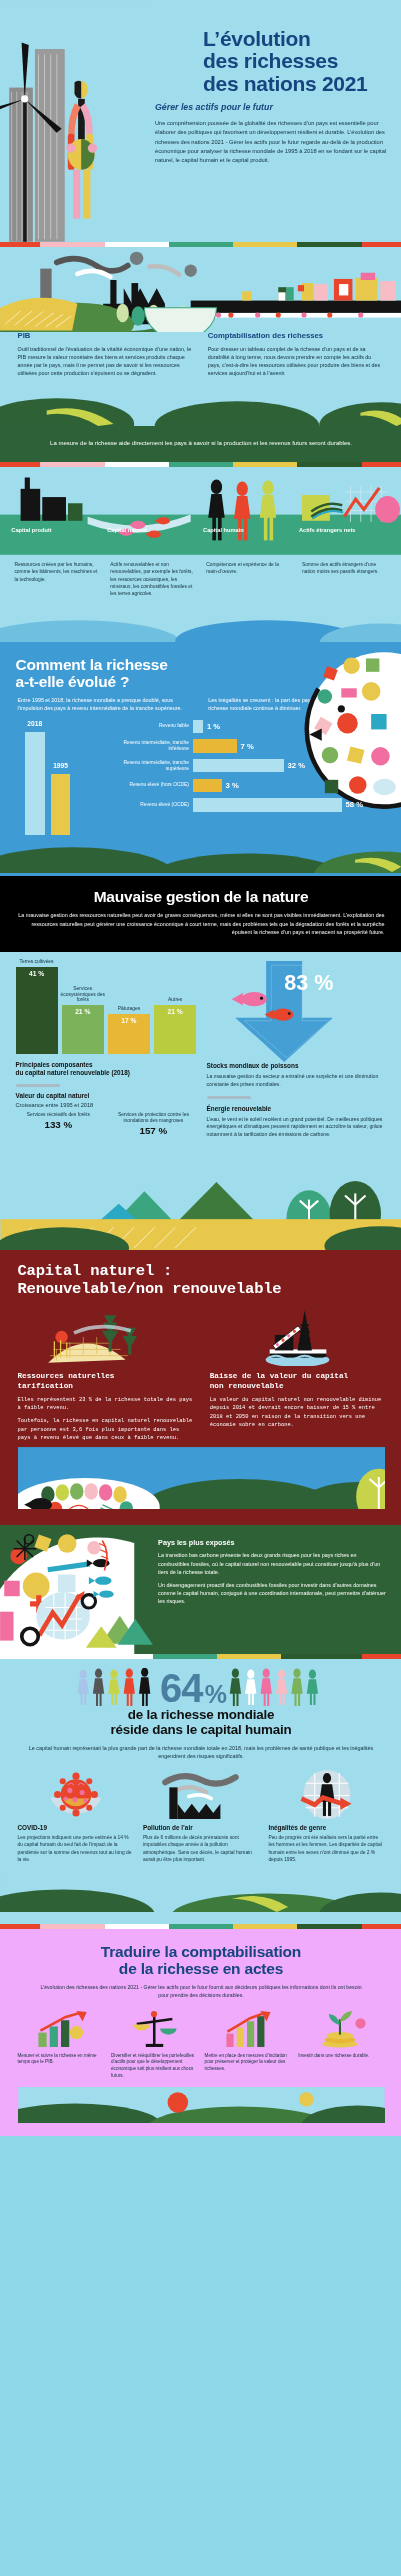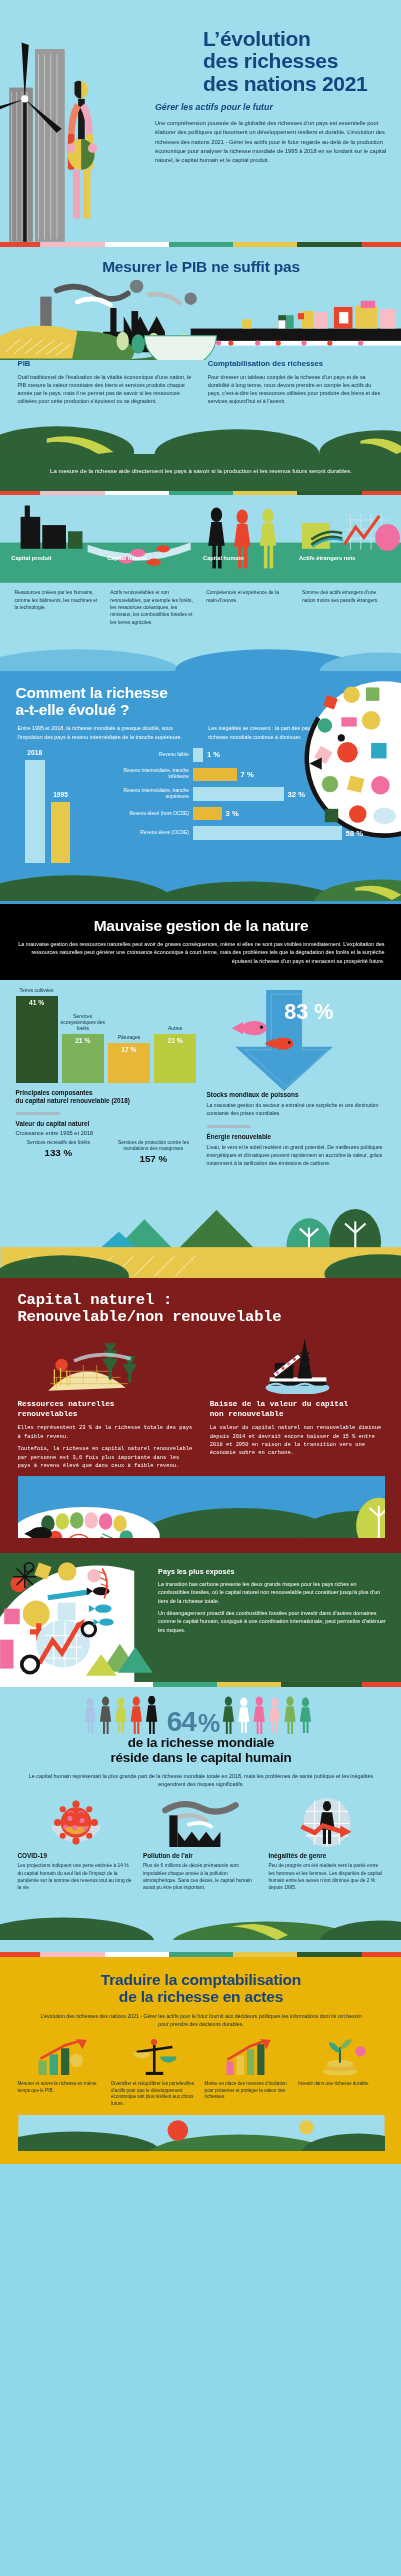--- a/index.html
+++ b/index.html
@@ -111,32 +111,32 @@
   
   #s6 { background: #2f6136; display: flex; }
   #s6 .art { width: 155px; position: relative; background: #2f6136; overflow: hidden; }
   #s6 .copy { flex: 1; padding: 13.4px 13.4px 12.4px 3.1px; }
   #s6 h3 { color: #fff; font-size: 7.2px; }
   #s6 p { color: #fff; font-size: 5.4px; line-height: 1.55; margin-top: 4.1px; }
 
   
   #s7 { background: #9fdcec; padding-bottom: 12.4px; }
   .bigstat { display: flex; align-items: flex-end; justify-content: center; padding-top: 9.3px; gap: 2.1px; }
-  .bigstat .num { font-size: 28px; font-weight: bold; color: #4a7fa0; line-height: .9; letter-spacing: -1px; }
+  .bigstat .num { font-size: 40px; font-weight: bold; color: #4a7fa0; line-height: .9; letter-spacing: -1px; }
   .peoplestrip { display: flex; align-items: flex-end; gap: 1.5px; }
   #s7 h2 { text-align: center; color: #101010; margin-top: 2.1px; padding: 0 15.5px; font-size: 13.4px; }
   #s7 .sub { text-align: center; font-size: 5.4px; line-height: 1.55; color: #14313f; padding: 6.2px 20.6px 0; }
   .threecol { display: flex; gap: 9.3px; padding: 9.3px 17.5px 0; }
   .threecol > div { flex: 1; }
   .tcicon { height: 49px; display: flex; align-items: flex-end; justify-content: center; }
   .tch { font-size: 6.4px; font-weight: bold; color: #111; margin-top: 5.2px; }
   .tct { font-size: 4.9px; line-height: 1.5; color: #14313f; margin-top: 3.1px; }
 
   
-  #s8 { background: #eab308; padding: 3.1px 17.5px 13.4px; }
+  #s8 { background: #f0abfc; padding: 3.1px 17.5px 13.4px; }
   #s8 h2 { text-align: center; color: #17457f; }
   #s8 .sub { text-align: center; font-size: 5.2px; line-height: 1.55; color: #14313f; padding: 6.2px 18.5px 0; }
   .fourcol { display: flex; gap: 7.2px; padding-top: 10.3px; }
   .fourcol > div { flex: 1; }
   .fcicon { height: 38px; display: flex; align-items: flex-end; justify-content: center; }
   .fct { font-size: 4.6px; line-height: 1.45; color: #14313f; margin-top: 5.2px; }
 
   svg { display: block; }
 </style>
 </head>
@@ -202,21 +202,20 @@
     <i style="background:#e8452c;width:10%"></i>
       <i style="background:#f8bdc4;width:16%"></i>
     <i style="background:#ffffff;width:16%"></i>
       <i style="background:#3aa57f;width:16%"></i>
     <i style="background:#e8c84a;width:16%"></i>
       <i style="background:#2a5a2e;width:16%"></i>
     <i style="background:#e8452c;width:10%"></i>
   </div>
 
   <section class="sec" id="s1">
-    <h2 class="sect navy center">Mesurer le PIB ne suffit pas</h2>
 
     <div class="scene" style="height:85px">
       <svg width="402" height="85" viewBox="0 0 780 165">
         <rect width="780" height="165" fill="#9fdcec"></rect>
 
         <path d="M110 30 q40,-18 80,8 q30,18 58,-2" stroke="#555" stroke-width="11" fill="none" stroke-linecap="round"></path>
         <path d="M150 52 q34,-14 64,6" stroke="#fff" stroke-width="9" fill="none" stroke-linecap="round"></path>
         <path d="M290 38 q34,-4 58,16" stroke="#bdbdbd" stroke-width="9" fill="none" stroke-linecap="round"></path>
         <circle cx="265" cy="22" r="13" fill="#6b6b6b" opacity=".85"></circle>
         <circle cx="370" cy="46" r="12" fill="#6b6b6b" opacity=".85"></circle>
@@ -633,21 +632,21 @@
             <g stroke="#e8c84a" stroke-width="2.4">
               <path d="M22,100 l0,-32"></path>
                 <path d="M34,100 l0,-34"></path>
                 <path d="M46,100 l0,-30"></path>
             </g>
             <path d="M60,52 q50,-22 110,-4" stroke="#cfe9f2" stroke-width="7" fill="none" opacity=".7"></path>
           </svg>
         </div>
         <h3 class="sub">
           <span>Ressources naturelles</span><br>
-          <span>renouvelables</span>
+          <span>tarification</span>
         </h3>
         <p>Elles représentent 23 % de la richesse totale des pays à faible revenu.</p>
         <p>Toutefois, la richesse en capital naturel renouvelable par personne est 3,6 fois plus importante dans les pays à revenu élevé que dans ceux à faible revenu.</p>
       </div>
 
       <div>
         <div class="icon">
           <svg width="103" height="60" viewBox="0 0 200 116">
             <ellipse cx="100" cy="104" rx="62" ry="14" fill="#9cd4ea"></ellipse>
             <rect x="46" y="84" width="110" height="10" fill="#fff"></rect>

